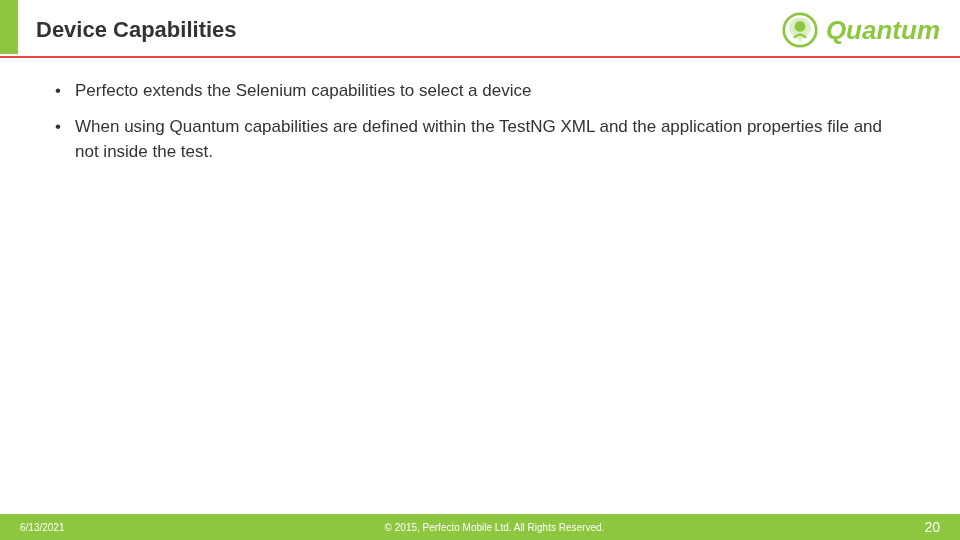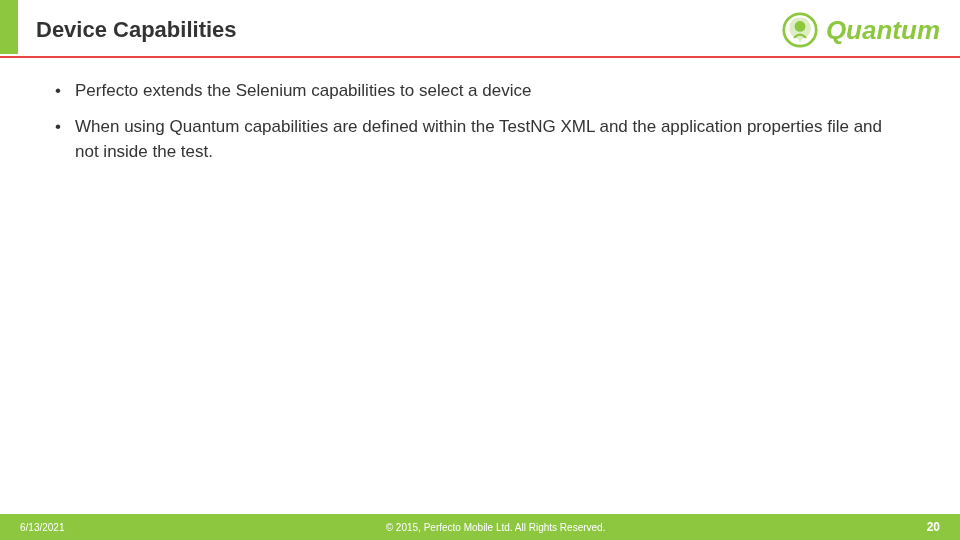--- a/index.html
+++ b/index.html
@@ -115,23 +115,22 @@
       color: #ffffff;
     }
 
     .footer-center {
       font-size: 10px;
       color: #ffffff;
       text-align: left;
     }
 
     .footer-right {
-      font-size: 12px;
+      font-size: 14px;
       color: #ffffff;
-      font-weight: bold;
     }
   </style>
 </head>
 <body>
 
 <div class="slide-container">
 
   <div class="top-left-bar"></div>
 
   <div class="header">

